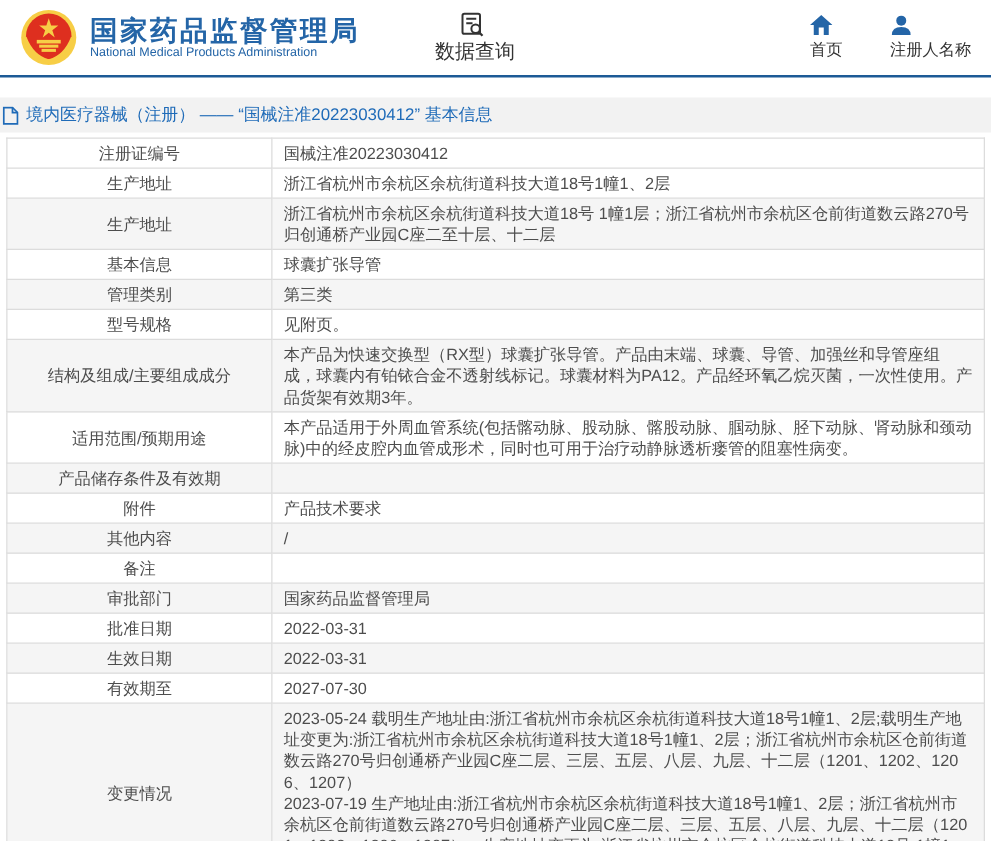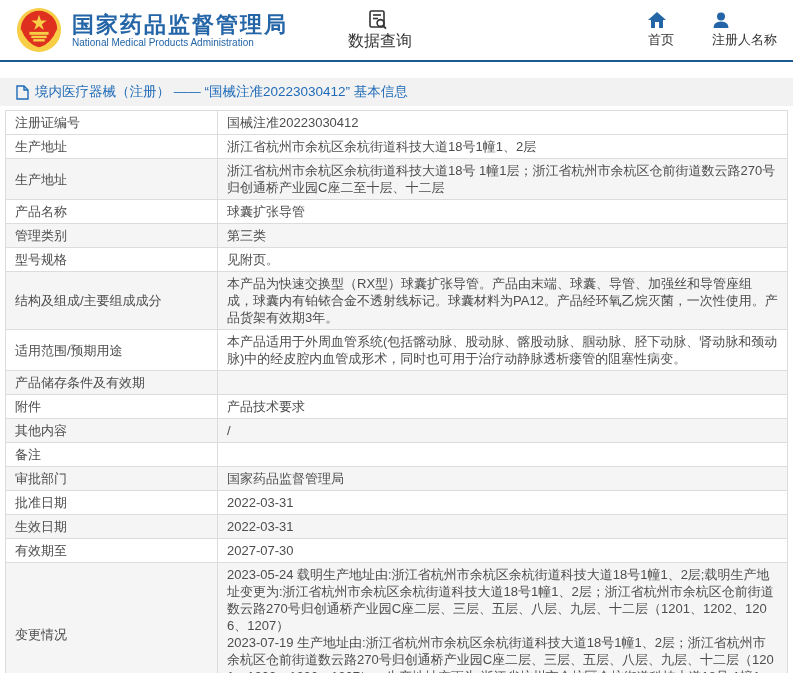--- a/index.html
+++ b/index.html
@@ -14,29 +14,29 @@
   .site-title { color: #2465a7; font-size: 22px; font-weight: bold; letter-spacing: 2px; line-height: 24px; }
   .site-subtitle { color: #2465a7; font-size: 10px; margin-top: 0; }
   .query-block { display: flex; align-items: center; margin-left: 55px; flex-direction: column; }
   .query-label { font-size: 16px; color: #333; margin-left: 5px; font-weight: 500; }
   .header-spacer { flex: 1; }
   .nav-item { display: flex; flex-direction: column; align-items: flex-start; margin-left: 38px; cursor: pointer; }
   .nav-label { font-size: 13px; color: #333; margin-top: 3px; }
 
   
   .crumb-bar { margin-top: 16px; background: #f2f2f2; height: 28px; display: flex;
-    align-items: center; padding: 0 16px; }
+    align-items: center; padding: 0 2px; }
   .crumb-text { color: #1f6bb8; font-size: 13.5px; margin-left: 6px; }
 
   
   .table-wrap { padding: 4px 5px 0 5px; }
   table.info { width: 100%; border-collapse: collapse; table-layout: fixed; }
   table.info td { border: 1px solid #dcdcdc; padding: 3px 9px; font-size: 13px;
     line-height: 17px; color: #4d4d4d; vertical-align: middle; }
-  td.label-cell { width: 212px; text-align: left; }
+  td.label-cell { width: 212px; text-align: center; }
   td.value-cell { white-space: pre-wrap; word-break: break-all; }
   tr.alt { background: #f5f5f5; }
 </style>
 </head>
 <body>
 
 <div class="header">
   <svg class="emblem" viewBox="0 0 48 48">
     <circle cx="24" cy="24" r="23" fill="#f7ce46"></circle>
     <circle cx="24" cy="23" r="19" fill="#de2f1f"></circle>
@@ -93,21 +93,21 @@
         </tr>
         <tr>
           <td class="label-cell">生产地址</td>
           <td class="value-cell">浙江省杭州市余杭区余杭街道科技大道18号1幢1、2层</td>
         </tr>
         <tr class="alt">
           <td class="label-cell">生产地址</td>
           <td class="value-cell">浙江省杭州市余杭区余杭街道科技大道18号 1幢1层；浙江省杭州市余杭区仓前街道数云路270号归创通桥产业园C座二至十层、十二层</td>
         </tr>
         <tr>
-          <td class="label-cell">产品名称</td>
+          <td class="label-cell">基本信息</td>
           <td class="value-cell">球囊扩张导管</td>
         </tr>
         <tr class="alt">
           <td class="label-cell">管理类别</td>
           <td class="value-cell">第三类</td>
         </tr>
         <tr>
           <td class="label-cell">型号规格</td>
           <td class="value-cell">见附页。</td>
         </tr>

